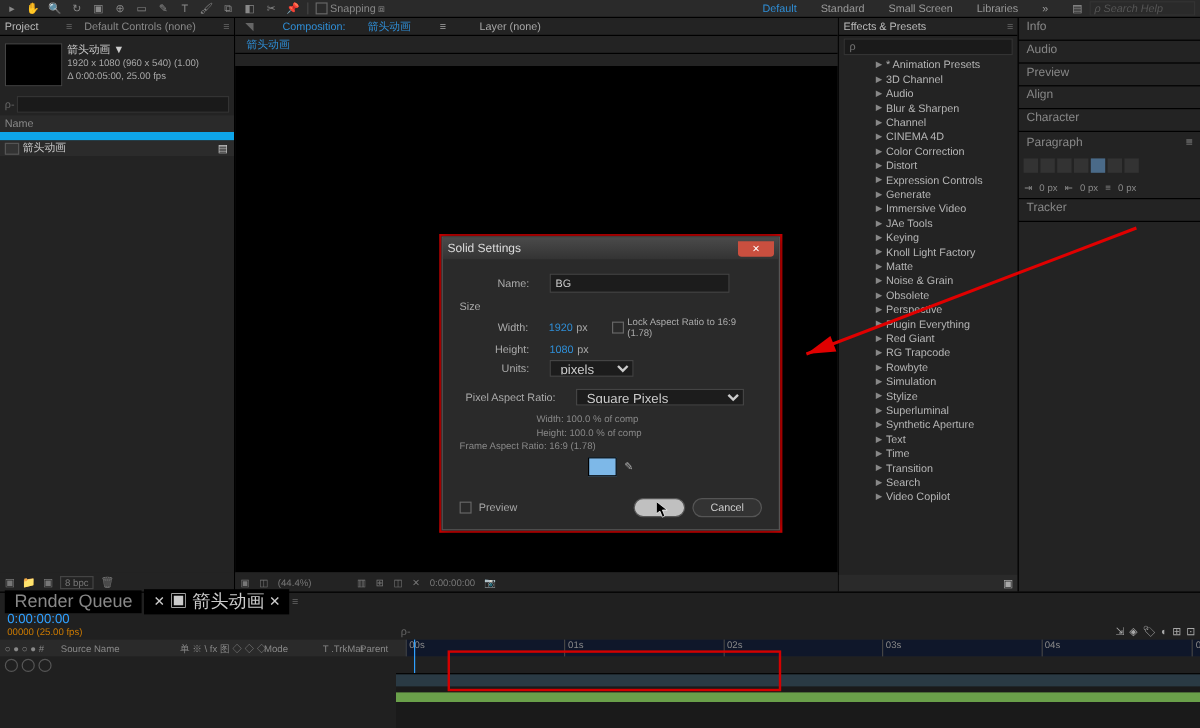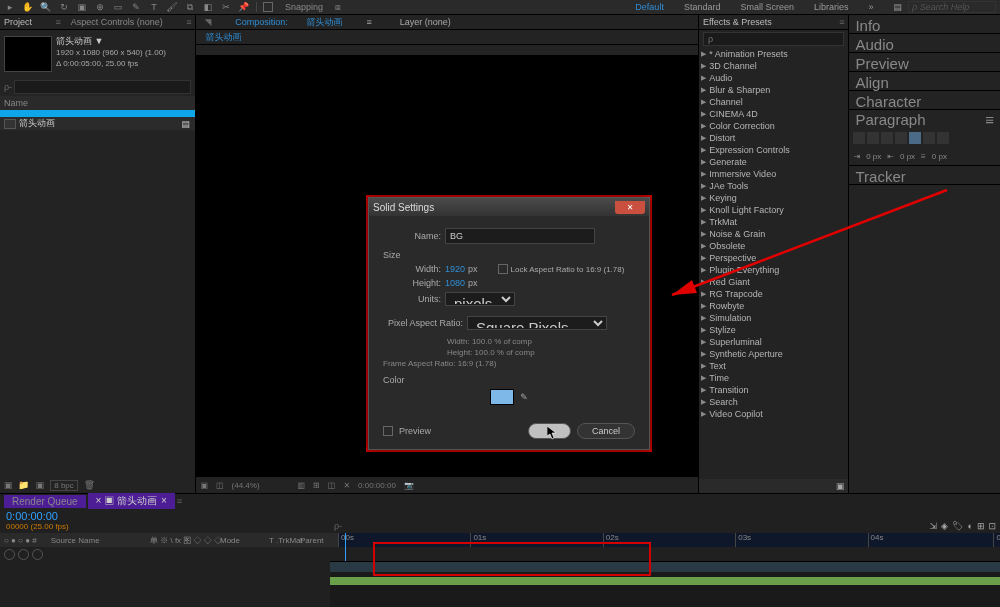--- a/index.html
+++ b/index.html
@@ -1,19 +1,19 @@
 <!DOCTYPE html>
 <html><head>
 <meta charset="utf-8">
 <style>
   html,body{margin:0;padding:0;width:1000px;height:607px;background:#1d1d1d;font-family:"Segoe UI",Arial,sans-serif;font-size:9px;color:#a8a8a8;overflow:hidden;}
   .top-toolbar{height:14px;background:#2a2a2a;display:flex;align-items:center;padding:0 4px;gap:6px;border-bottom:1px solid #000;}
   .tb-icon{width:12px;height:12px;display:flex;align-items:center;justify-content:center;color:#888;}
   .tb-sep{width:1px;height:10px;background:#444;}
-  .snap-check{display:flex;gap:12px;color:#888;}
+  .snap-check{display:flex;gap:2px;color:#888;}
   .snap-box{width:8px;height:8px;border:1px solid #666;}
   .workspace-tabs{margin-left:auto;display:flex;gap:20px;color:#999;font-size:9px;}
   .workspace-tabs span.active{color:#2f8ed6;}
   .search-box{width:80px;height:10px;border:1px solid #333;padding:0 3px;color:#555;font-style:italic;}
   .main{display:flex;height:478px;}
   .col-left{width:196px;background:#232323;border-right:1px solid #000;display:flex;flex-direction:column;}
   .col-mid{width:503px;background:#232323;display:flex;flex-direction:column;position:relative;}
   .col-right1{width:150px;background:#232323;border-left:1px solid #000;display:flex;flex-direction:column;}
   .col-right2{width:151px;background:#232323;border-left:1px solid #000;display:flex;flex-direction:column;}
   .panel-tabs{height:14px;display:flex;align-items:center;padding:0 4px;gap:10px;font-size:9px;color:#888;border-bottom:1px solid #000;}
@@ -33,32 +33,32 @@
   .comp-tabs span{padding:0 8px;font-size:9px;}
   .comp-tabs .active{color:#2f8ed6;}
   .comp-subtabs{height:14px;display:flex;align-items:center;padding:0 4px;border-bottom:1px solid #000;}
   .comp-subtabs .crumb{color:#2f8ed6;padding:0 4px;border:1px solid transparent;}
   .viewer{flex:1;background:#000;margin:10px 0 0 0;}
   .viewer-footer{height:16px;background:#232323;display:flex;align-items:center;padding:0 4px;gap:8px;color:#777;font-size:8px;}
   .left-footer{height:16px;background:#232323;display:flex;align-items:center;gap:6px;padding:0 4px;color:#777;margin-top:auto;}
   .bpc{font-size:8px;border:1px solid #444;padding:0 3px;}
   .ep-search{margin:2px 4px;}
   .ep-search input{width:100%;height:14px;background:#1a1a1a;border:1px solid #333;color:#888;padding:0 4px;box-sizing:border-box;font-size:9px;}
-  .ep-list{flex:1;overflow:hidden;}
+  .ep-list{flex:1;overflow:hidden;padding-left:29px;}
   .ep-row{height:12px;display:flex;align-items:center;gap:3px;padding:0 2px;color:#b5b5b5;font-size:9px;}
   .ep-row .tri{font-size:7px;color:#888;}
   .side-panel{border-bottom:1px solid #000;}
-  .side-tab{height:14px;padding:2px 6px;color:#888;font-size:15px;}
+  .side-tab{height:14px;padding:2px 6px;color:#888;font-size:10px;}
   .para-icons{display:flex;gap:2px;padding:4px;}
   .para-icon{width:12px;height:12px;background:#333;}
   .para-icon.sel{background:#4a6a88;}
   .para-fields{display:flex;gap:6px;padding:4px;font-size:8px;color:#888;}
   .bottom{height:114px;background:#202020;border-top:1px solid #000;position:relative;}
   .tl-tabs{height:14px;display:flex;align-items:center;gap:2px;padding:0 4px;}
-  .tl-tab{padding:1px 8px;font-size:10px;color:#888;background:#4c1d95;}
+  .tl-tab{padding:1px 8px;font-size:15px;color:#888;background:#000000;}
   .tl-tab.close::after{content:"×";margin-left:4px;}
   .tl-tab.active{color:#ccc;}
   .tl-timecode{padding:2px 6px;}
   .tl-tc1{color:#2fa0ff;font-size:11px;}
   .tl-tc2{color:#cc7a00;font-size:8px;}
   .tl-header{height:14px;background:#2a2a2a;display:flex;align-items:center;font-size:8px;color:#888;}
   .tl-left-controls{width:330px;display:flex;align-items:center;padding:0 4px;gap:4px;position:relative;}
   .tl-ctl-row{display:flex;align-items:center;gap:3px;font-size:8px;color:#888;height:14px;padding:0 4px;}
   .tl-ctl-row .dot{width:9px;height:9px;border:1px solid #555;border-radius:50%;}
   .tl-ruler{flex:1;position:relative;height:14px;background:#0f172a;}
@@ -66,28 +66,28 @@
   .tl-playhead{position:absolute;top:0;width:1px;height:100px;background:#2fa0ff;}
   .tl-body{height:60px;background:#1a1a1a;border-top:1px solid #000;position:relative;}
   .tl-work-area{position:absolute;top:0;height:10px;background:#2a3a44;}
   .tl-track-bar{position:absolute;height:8px;background:#6aa04a;}
   .dialog-overlay{position:absolute;left:366px;top:195px;width:282px;z-index:100;border:2px solid #d40000;}
   .dialog{background:#2a2a2a;border:1px solid #555;box-shadow:0 0 10px rgba(0,0,0,0.6);}
   .dialog-titlebar{height:18px;background:linear-gradient(#4a4a4a,#333);display:flex;align-items:center;padding:0 4px;font-size:10px;color:#ddd;}
   .dialog-close{margin-left:auto;width:30px;height:13px;background:#c94f3f;border-radius:0 0 3px 3px;display:flex;align-items:center;justify-content:center;color:#fff;font-size:8px;}
   .dlg-body{padding:8px 14px;font-size:9px;color:#aaa;}
   .dlg-row{display:flex;align-items:center;margin:4px 0;}
-  .dlg-label{width:58px;text-align:right;padding-right:4px;}
+  .dlg-label{width:58px;text-align:right;padding-right:17px;}
   .dlg-input{background:#1c1c1c;border:1px solid #444;color:#ccc;padding:1px 4px;font-size:9px;height:12px;}
   .dlg-val{color:#2f8ed6;margin-right:3px;}
   .dlg-unit{color:#aaa;}
   .dlg-lock{display:flex;align-items:center;gap:3px;margin-left:20px;font-size:8px;}
   .dlg-checkbox{width:8px;height:8px;border:1px solid #666;}
   .dlg-section{color:#aaa;margin:6px 0 2px 0;}
-  .dlg-select{background:#1c1c1c;border:1px solid #444;color:#ccc;padding:1px 4px;font-size:15px;height:14px;}
+  .dlg-select{background:#1c1c1c;border:1px solid #444;color:#ccc;padding:1px 4px;font-size:11px;height:14px;}
   .dlg-info{font-size:8px;color:#888;line-height:11px;margin-left:64px;}
   .dlg-btn{border:1px solid #555;border-radius:9px;padding:2px 14px;font-size:9px;color:#ccc;background:#333;display:inline-flex;align-items:center;}
   .dlg-btn.ok{background:#c0c0c0;color:#333;position:relative;}
   .cursor{position:absolute;width:12px;height:14px;pointer-events:none;}
   .color-swatch{width:22px;height:14px;background:#7db8e8;border:1px solid #000;display:inline-block;}
   .eyedropper{display:inline-block;margin-left:6px;color:#aaa;}
   .dlg-footer{display:flex;align-items:center;padding:6px 14px 10px 14px;gap:6px;}
   .arrow{position:absolute;z-index:200;pointer-events:none;}
   .red-box{position:absolute;border:2px solid #d40000;z-index:150;pointer-events:none;}
   svg{display:block;}
@@ -126,21 +126,21 @@
   </div>
   <div class="search-box" placeholder="Search Help">ρ Search Help</div>
 </div>
 
 <div class="main">
 
   <div class="col-left">
     <div class="panel-tabs">
       <span class="active">Project</span>
       <span class="hamburger">≡</span>
-      <span>Aspect Controls (none)</span>
+      <span>Default Controls (none)</span>
       <span class="hamburger">≡</span>
     </div>
     <div class="proj-item">
       <div class="proj-thumb"></div>
       <div class="proj-meta">
         <div class="proj-title">箭头动画 ▼</div>
         <div>1920 x 1080   (960 x 540) (1.00)</div>
         <div>Δ 0:00:05:00, 25.00 fps</div>
       </div>
     </div>
@@ -252,21 +252,21 @@
         <div class="ep-row">
           <span class="tri">▶</span>
           <span>Keying</span>
         </div>
         <div class="ep-row">
           <span class="tri">▶</span>
           <span>Knoll Light Factory</span>
         </div>
         <div class="ep-row">
           <span class="tri">▶</span>
-          <span>TrkMat</span>
+          <span>Matte</span>
         </div>
         <div class="ep-row">
           <span class="tri">▶</span>
           <span>Noise &amp; Grain</span>
         </div>
         <div class="ep-row">
           <span class="tri">▶</span>
           <span>Obsolete</span>
         </div>
         <div class="ep-row">
@@ -467,21 +467,20 @@
         <span class="dlg-label" style="width:80px;">Pixel Aspect Ratio:</span>
         <select class="dlg-select" style="width:140px;"><option>Square Pixels</option></select>
       </div>
       <div class="dlg-info" style="margin-top:6px;">
         <div>Width:  100.0 % of comp</div>
         <div>Height:  100.0 % of comp</div>
       </div>
       <div class="dlg-info" style="margin-left:0;">
         <span>Frame Aspect Ratio:  16:9 (1.78)</span>
       </div>
-      <div class="dlg-section">Color</div>
       <div class="dlg-row" style="justify-content:center;">
         <span class="color-swatch"></span>
         <span class="eyedropper">✎</span>
       </div>
     </div>
     <div class="dlg-footer">
       <span class="dlg-checkbox"></span>
       <span>Preview</span>
       <span style="flex:1;"></span>
       <span class="dlg-btn ok">

